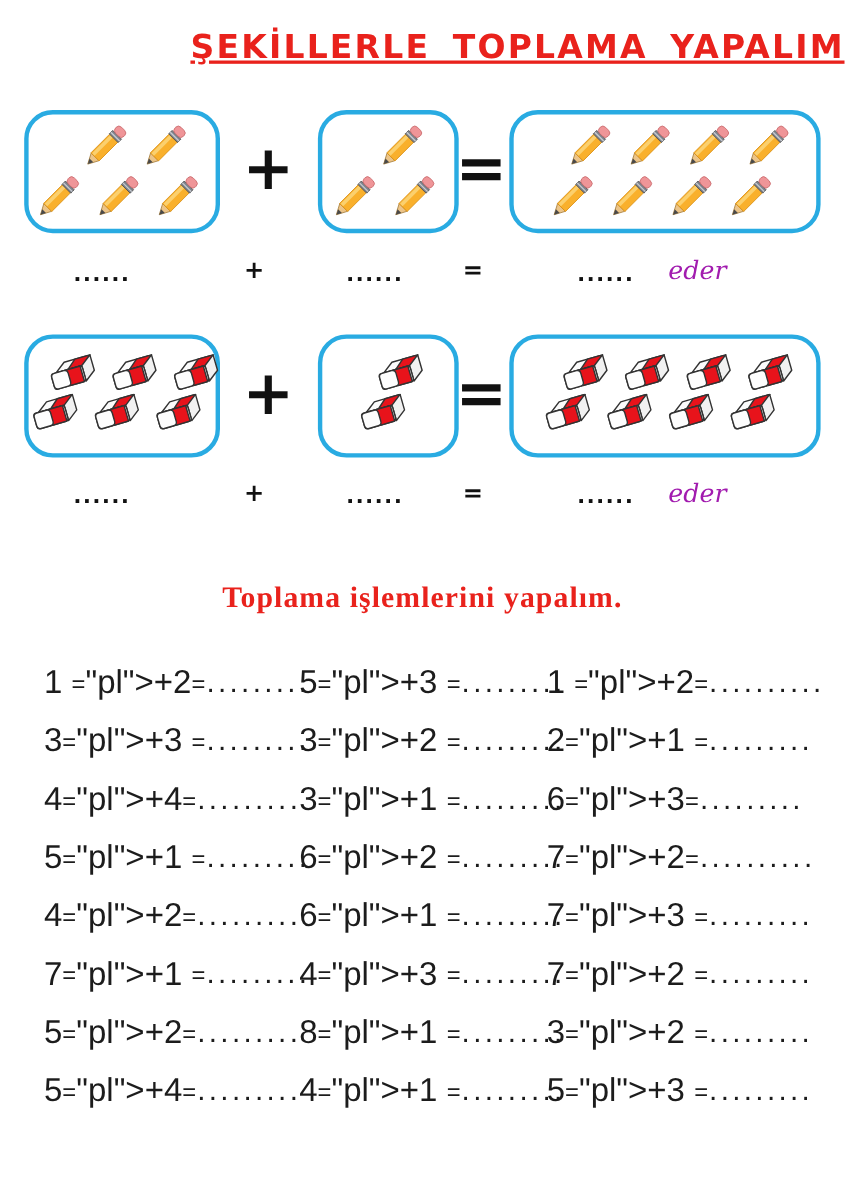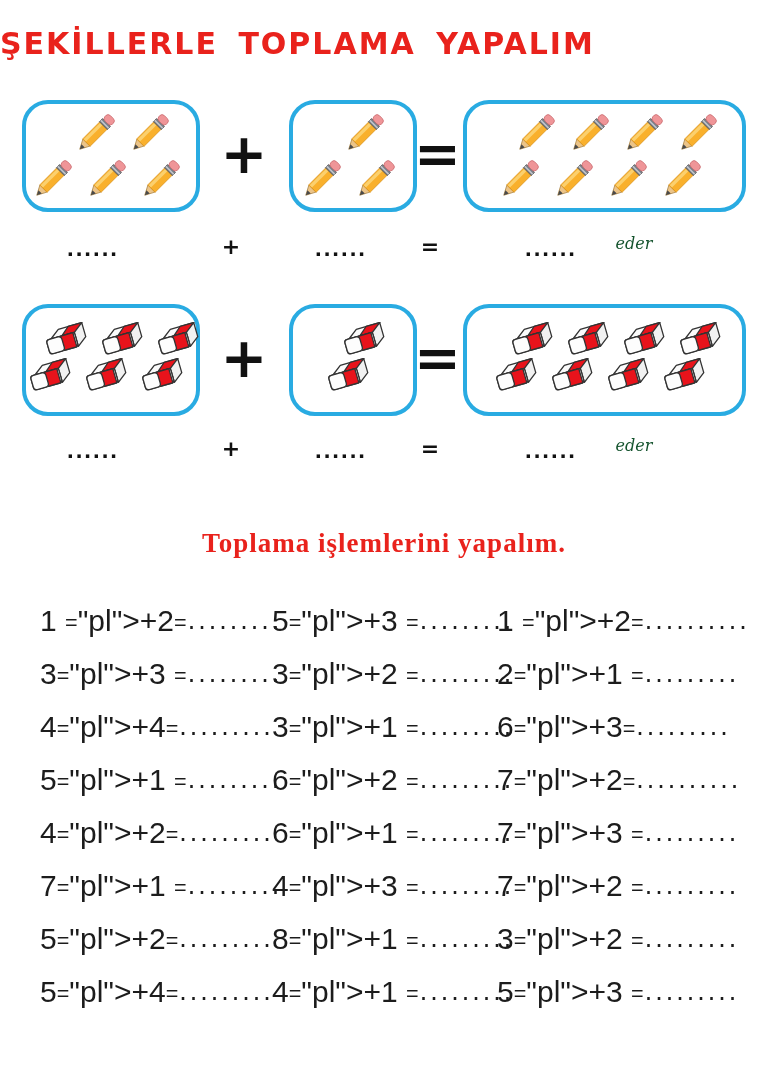--- a/index.html
+++ b/index.html
@@ -1,20 +1,20 @@
 <!DOCTYPE html>
 <html><head>
 <meta charset="utf-8">
 <style>
   html,body{margin:0;padding:0;background:#fff;}
   .sheet{position:relative;width:768px;height:1086px;background:#ffffff;overflow:hidden;
          font-family:"Liberation Sans",sans-serif;color:#1c1c1c;}
-  .title{position:absolute;top:26px;left:0;width:768px;margin:0;text-align:left;
+  .title{position:absolute;top:26px;left:0;width:768px;margin:0;text-align:right;
          font-size:30px;font-weight:bold;letter-spacing:2px;word-spacing:8px;color:#e9221c;
-         font-family:"DejaVu Sans",sans-serif;}
+         font-family:"DejaVu Sans",sans-serif;text-decoration:underline;}
   .subtitle{position:absolute;top:528px;left:0;width:768px;margin:0;text-align:center;
          font-size:27px;font-weight:bold;letter-spacing:1px;color:#e9221c;
          font-family:Liberation Serif, serif;}
   
   .vrow{position:absolute;left:0;width:768px;height:112px;}
   .vrow--1{top:100px;}
   .vrow--2{top:304px;}
   .box{position:absolute;top:0;height:104px;border:4px solid #29abe2;border-radius:26px;background:#fff;
        display:flex;flex-direction:column;justify-content:center;align-items:center;}
   .box-a{left:22px;width:170px;}
@@ -36,22 +36,22 @@
   .ansline--1{top:234px;}
   .ansline--2{top:436px;}
   .ansline span{position:absolute;top:0;text-align:center;}
   .blank{font-weight:bold;font-size:24px;letter-spacing:2px;color:#111;}
   .b1{left:55px;width:76px;}
   .b2{left:303px;width:76px;}
   .b3{left:513px;width:76px;}
   .op-s{font-weight:bold;font-size:22px;color:#111;font-family:"DejaVu Sans",sans-serif;}
   .o1{left:216px;width:30px;}
   .o2{left:415px;width:30px;}
-  .sfx{left:604px;width:60px;font-style:italic;font-size:16px;
-       font-family:"DejaVu Serif",serif;color:#14532d;}
+  .sfx{left:604px;width:60px;font-style:italic;font-size:23px;
+       font-family:"DejaVu Serif",serif;color:#a21caf;}
   
   .exercises{position:absolute;top:594px;left:40px;width:710px;display:flex;}
   .excol{display:flex;flex-direction:column;}
   .excol-1{width:232px;}
   .excol-2{width:225px;}
   .excol-3{width:225px;}
   .prob{height:53px;display:flex;align-items:center;font-size:30px;color:#1c1c1c;
         font-family:"Liberation Sans",sans-serif;white-space:pre;}
   .prob .eqs{font-size:0.72em;position:relative;top:-0.04em;}
   .prob .dots{letter-spacing:3px;font-size:0.9em;margin-left:1px;}

